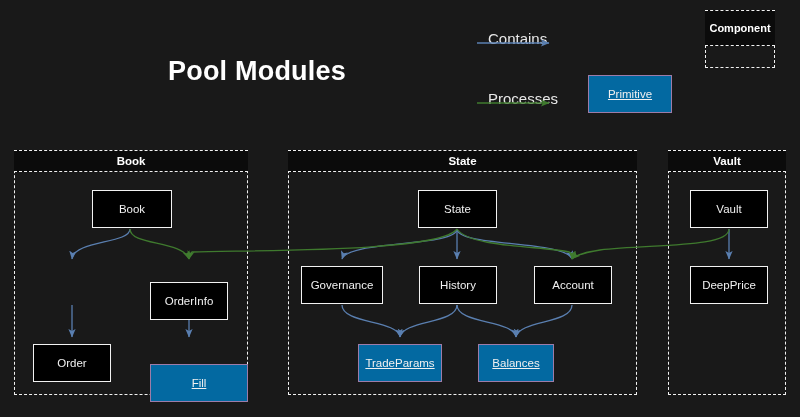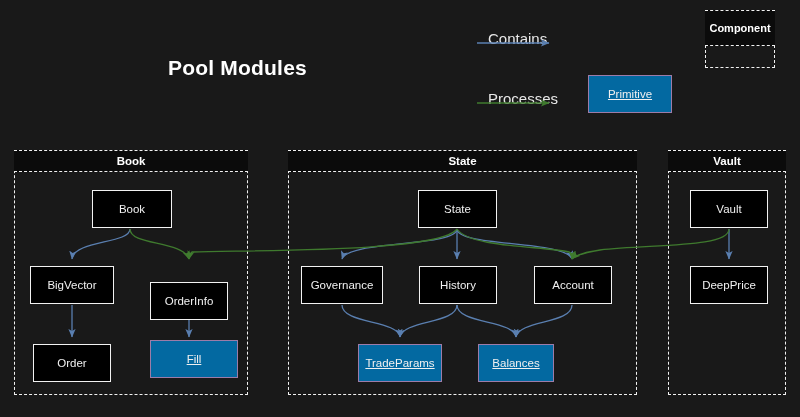--- a/index.html
+++ b/index.html
@@ -16,21 +16,21 @@
     overflow: hidden;
     font-family: "Liberation Sans", sans-serif;
     -webkit-font-smoothing: antialiased;
   }
 
   
   #title {
     position: absolute;
     left: 168px;
     top: 56px;
-    font-size: 21px;
+    font-size: 27px;
     font-weight: bold;
     color: #ffffff;
     letter-spacing: 0.2px;
     white-space: nowrap;
   }
 
   
   .legend-label {
     position: absolute;
     color: #e8e8e8;
@@ -135,21 +135,21 @@
   #cluster-state      { left: 288px; top: 150px; width: 349px; height: 245px; }
   #cluster-state-hdr  { left: 288px; top: 150px; width: 349px; }
   #cluster-vault      { left: 668px; top: 150px; width: 118px; height: 245px; }
   #cluster-vault-hdr  { left: 668px; top: 150px; width: 118px; }
 
   
   #node-book       { left: 92px;  top: 190px; width: 80px;  height: 38px; }
   #node-bigvector  { left: 30px;  top: 266px; width: 84px;  height: 38px; }
   #node-orderinfo  { left: 150px; top: 282px; width: 78px;  height: 38px; }
   #node-order      { left: 33px;  top: 344px; width: 78px;  height: 38px; }
-  #node-fill       { left: 150px; top: 340px; width: 88px;  height: 38px; }
+  #node-fill       { left: 150px; top: 364px; width: 98px;  height: 38px; }
 
   #node-state      { left: 418px; top: 190px; width: 79px;  height: 38px; }
   #node-governance { left: 301px; top: 266px; width: 82px;  height: 38px; }
   #node-history    { left: 419px; top: 266px; width: 78px;  height: 38px; }
   #node-account    { left: 534px; top: 266px; width: 78px;  height: 38px; }
   #node-tradeparams{ left: 358px; top: 344px; width: 84px;  height: 38px; }
   #node-balances   { left: 478px; top: 344px; width: 76px;  height: 38px; }
 
   #node-vault      { left: 690px; top: 190px; width: 78px;  height: 38px; }
   #node-deepprice  { left: 690px; top: 266px; width: 78px;  height: 38px; }
@@ -232,21 +232,20 @@
   <div class="cluster" id="cluster-book"></div>
   <div class="cluster-header" id="cluster-book-hdr">Book</div>
 
   <div class="cluster" id="cluster-state"></div>
   <div class="cluster-header" id="cluster-state-hdr">State</div>
 
   <div class="cluster" id="cluster-vault"></div>
   <div class="cluster-header" id="cluster-vault-hdr">Vault</div>
 
   <div class="node module" id="node-book">Book</div>
-  <div class="node module" id="node-bigvector">BigVector</div>
   <div class="node module" id="node-orderinfo">OrderInfo</div>
   <div class="node module" id="node-order">Order</div>
   <div class="node primitive" id="node-fill">Fill</div>
 
   <div class="node module" id="node-state">State</div>
   <div class="node module" id="node-governance">Governance</div>
   <div class="node module" id="node-history">History</div>
   <div class="node module" id="node-account">Account</div>
   <div class="node primitive" id="node-tradeparams">TradeParams</div>
   <div class="node primitive" id="node-balances">Balances</div>

